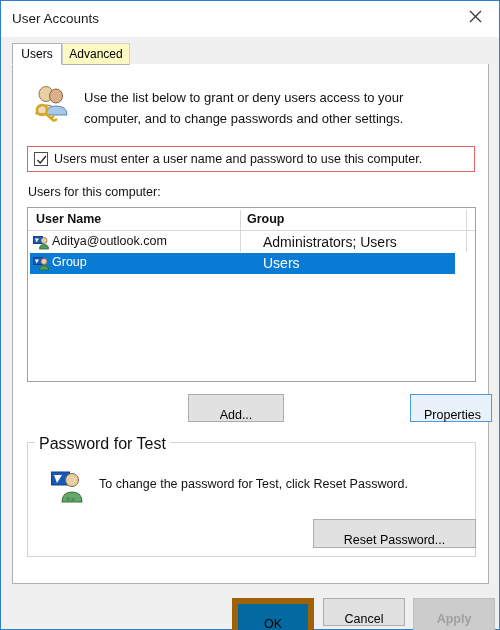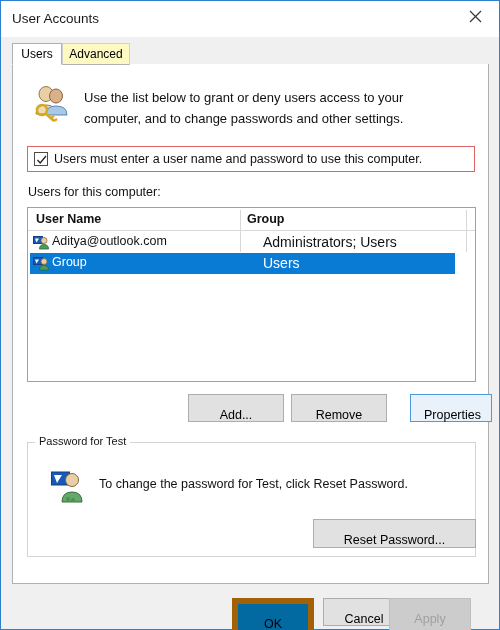--- a/index.html
+++ b/index.html
@@ -285,21 +285,21 @@
     height: 115px;
     box-sizing: border-box;
     border: 1px solid #d4d4d4;
   }
   #pwd-group-label {
     position: absolute;
     left: 22px;
     top: 371px;
     padding: 0 4px;
     background: #ffffff;
-    font-size: 11px;
+    font-size: 16px;
     color: #111;
   }
   #pwd-icon {
     position: absolute;
     left: 38px;
     top: 405px;
     width: 32px;
     height: 34px;
   }
   #pwd-text {
@@ -313,21 +313,21 @@
   #btn-reset {
     left: 300px;
     top: 455px;
     width: 163px;
     height: 29px;
   }
 
   
   #btn-ok     { left: 231px; top: 597px; width: 82px; height: 25px; }
   #btn-cancel { left: 322px; top: 597px; width: 82px; height: 25px; }
-  #btn-apply  { left: 388px; top: 597px; width: 82px; height: 33px; }
+  #btn-apply  { left: 412px; top: 597px; width: 82px; height: 33px; font-weight: bold; }
 </style>
 </head>
 <body>
 
 <div id="window">
 
   <div id="titlebar">
     <div id="title-text">User Accounts</div>
     <div id="close-button">
       <span>
@@ -403,21 +403,20 @@
             <circle cx="11" cy="5.5" r="3" fill="#e8cfa5" stroke="#8a6440" stroke-width="0.8"></circle>
             <path d="M6.5 14 q0-4.5 4.5-4.5 q4.5 0 4.5 4.5 z" fill="#4f9a54" stroke="#2f6a36" stroke-width="0.8"></path>
           </svg>
         </span>
         <span class="row-name">Group</span>
         <span class="row-group">Users</span>
       </div>
     </div>
 
     <button class="btn" id="btn-add">Add...</button>
-    <button class="btn" id="btn-remove">Remove</button>
     <button class="btn focused" id="btn-properties">Properties</button>
 
     <div id="pwd-group"></div>
     <div id="pwd-group-label">Password for Test</div>
     <span id="pwd-icon">
       <svg width="32" height="34" viewBox="0 0 32 34">
         <rect x="0.5" y="3" width="18" height="13" fill="#1759b8" stroke="#123f86" stroke-width="1"></rect>
         <path d="M3 6 l8 0 -5 8 z" fill="#ffffff"></path>
         <circle cx="21" cy="11" r="6.5" fill="#e8cfa5" stroke="#8a6440" stroke-width="1"></circle>
         <path d="M11 33 q0-10 10-10 q10 0 10 10 z" fill="#63a868" stroke="#35703c" stroke-width="1"></path>

